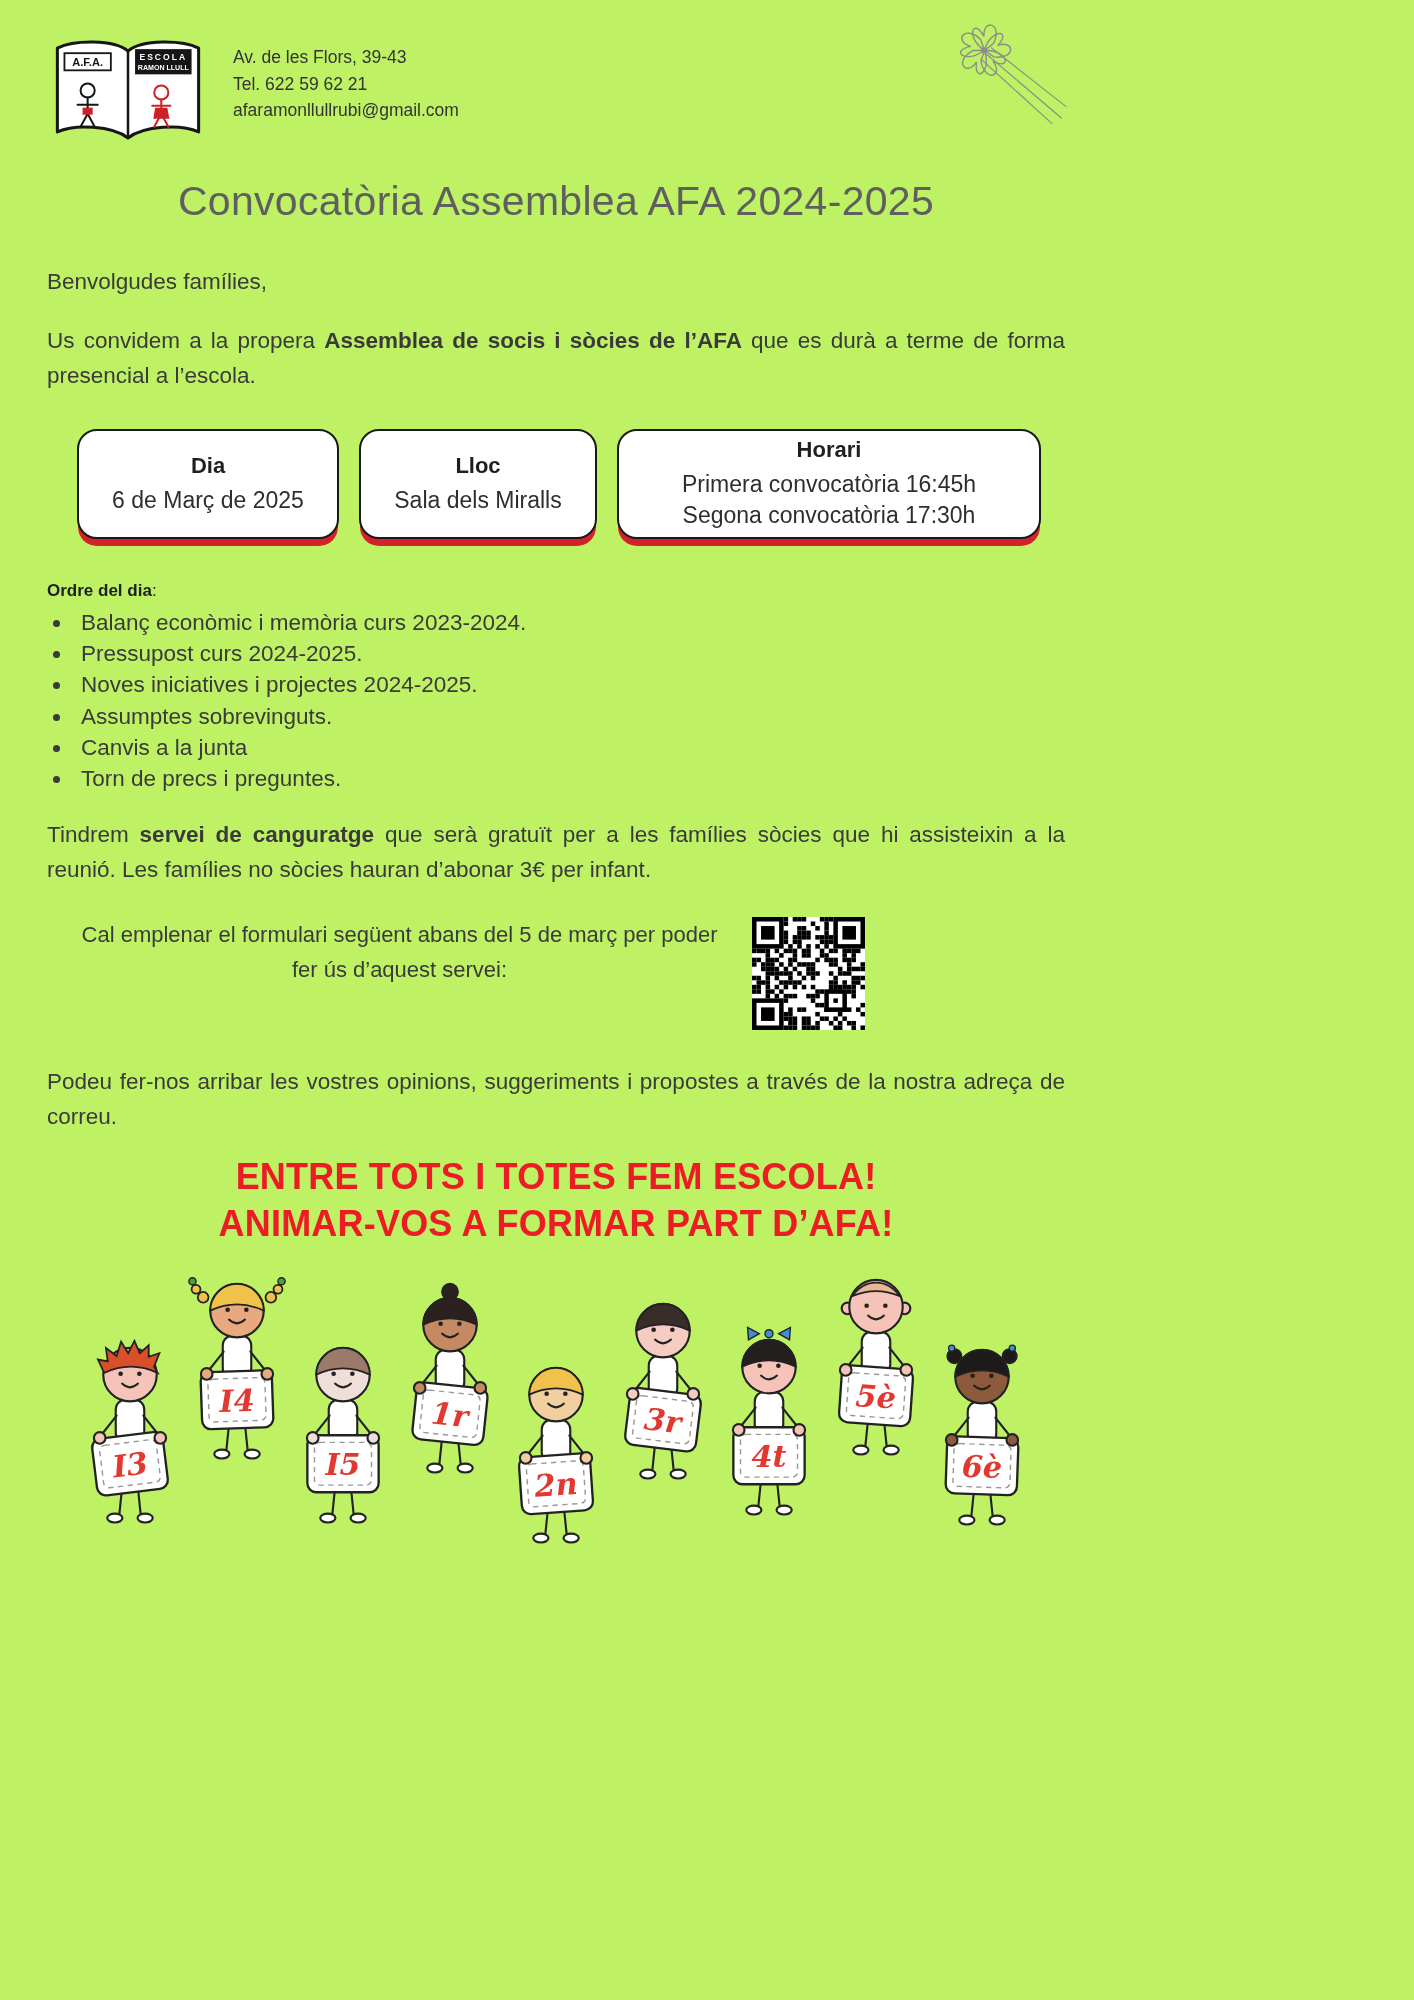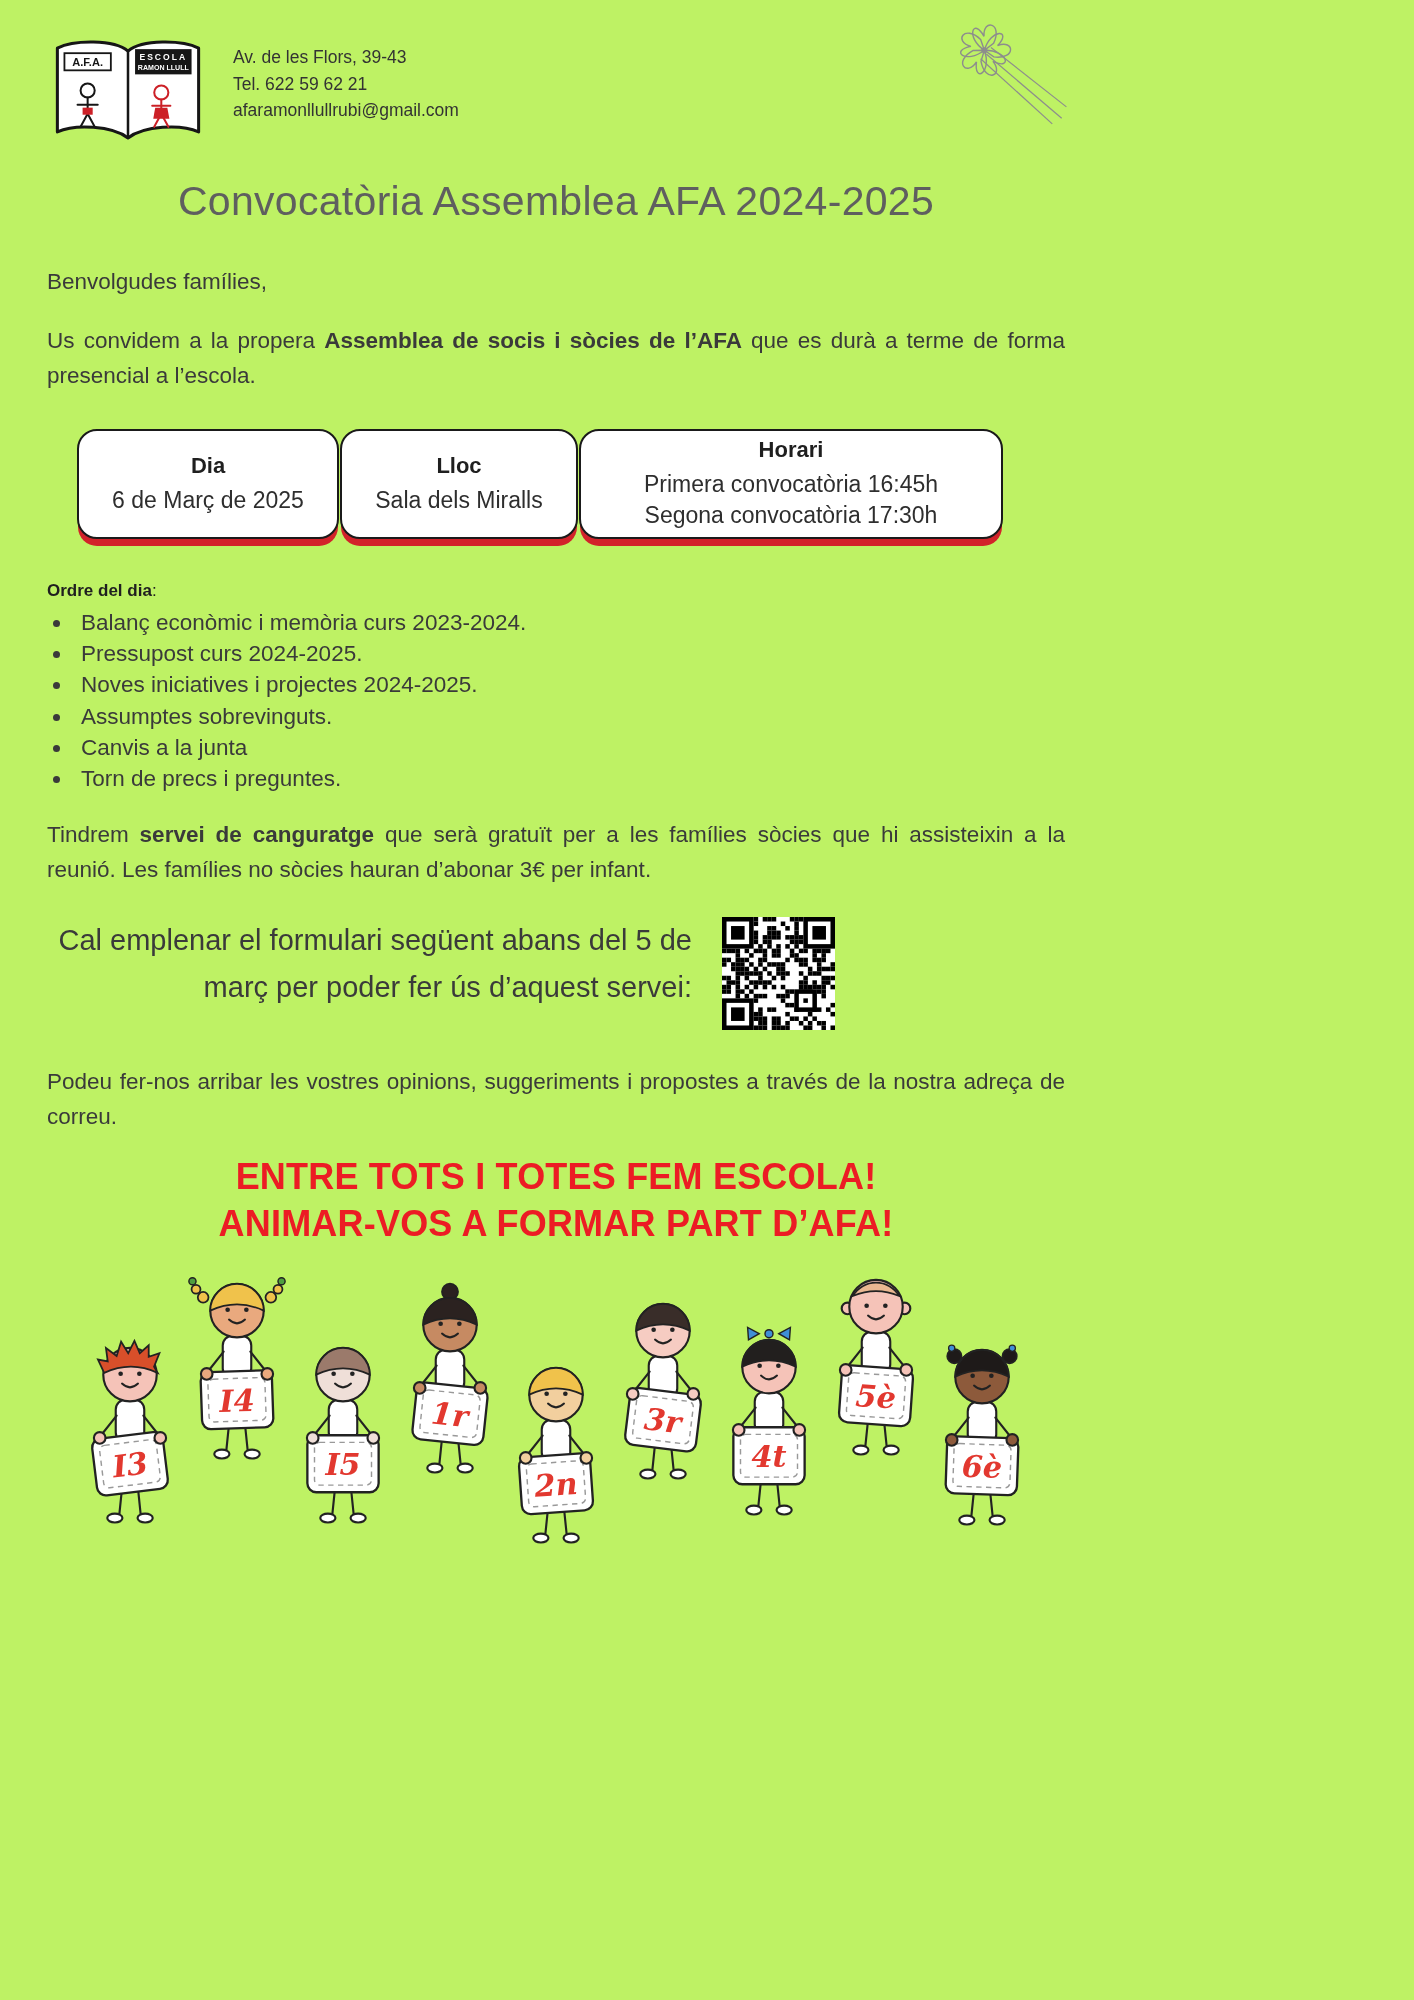--- a/index.html
+++ b/index.html
@@ -12,40 +12,40 @@
   .logo { width:162px; flex:0 0 162px; }
   .contact { margin-left:24px; padding-top:11px; font-size:17.5px; line-height:1.52; color:#333333; }
   .pinwheel { position:absolute; right:-8px; top:16px; }
 
   .title { margin-top:28px; text-align:center; font-size:41px; font-weight:500; color:#5f5f5f; letter-spacing:0.3px; }
 
   .para { font-size:22.5px; line-height:1.56; text-align:justify; }
   .greeting { margin-top:44px; font-size:22.5px; }
   .intro { margin-top:28px; }
 
-  .cards { display:flex; gap:1px; margin:36px 0 0 30px; width:954px; }
+  .cards { display:flex; gap:20px; margin:36px 0 0 30px; width:954px; }
   .card { border:2.6px solid #1a1a1a; border-radius:20px; background:#ffffff;
           height:110px; display:flex; flex-direction:column; justify-content:center;
           text-align:center; padding:4px 8px; box-shadow:0 8px 0 -1px #d2232a; }
   .card-title { font-weight:700; font-size:22px; margin-bottom:6px; color:#1f1f1f; }
   .card-line { font-size:23px; color:#2e2e2e; line-height:1.35; }
   .card-dia { flex:0 0 262px; }
   .card-lloc { flex:0 0 238px; }
   .card-horari { flex:0 0 424px; }
   .card-horari .card-title { margin-bottom:6px; }
 
   .agenda-heading { margin-top:42px; font-size:17px; color:#1f1f1f; }
   .agenda-heading strong { font-weight:700; }
   .agenda { margin-top:8px; padding-left:26px; list-style:disc; }
   .agenda li { font-size:22.5px; line-height:1.25; margin-bottom:3px; padding-left:8px; }
 
   .childcare { margin-top:24px; }
 
   .form-row { margin-top:30px; display:flex; align-items:flex-start; }
-  .form-note { width:645px; font-size:29px; line-height:1.6; text-align:right; }
+  .form-note { width:645px; font-size:22px; line-height:1.6; text-align:center;margin-left:30px; }
   .qr { margin-left:30px; line-height:0; }
 
   .feedback { margin-top:34px; }
 
   .banner { margin-top:12px; text-align:center; font-size:36px; font-weight:700;
             line-height:1.3; letter-spacing:0.2px; padding-top:8px; }
 
   .kids { display:flex; justify-content:space-between; margin:14px 0 0 34px; width:950px; align-items:flex-start; }
   .kid { flex:0 0 98px; }
 </style>

